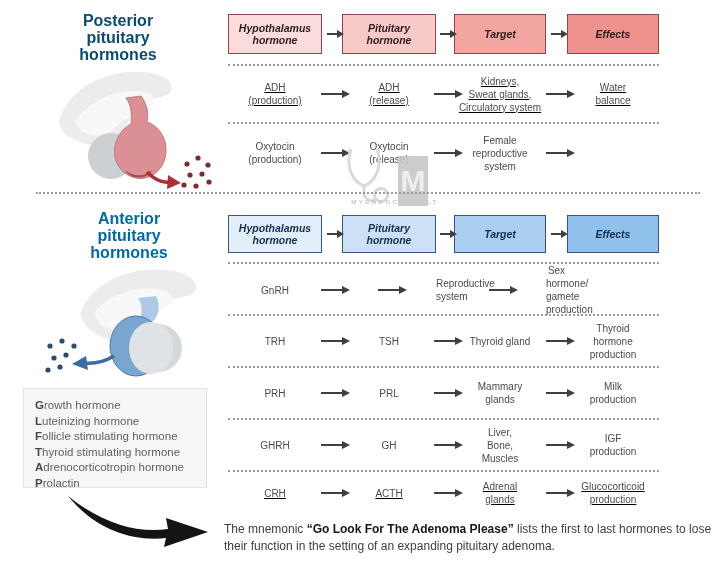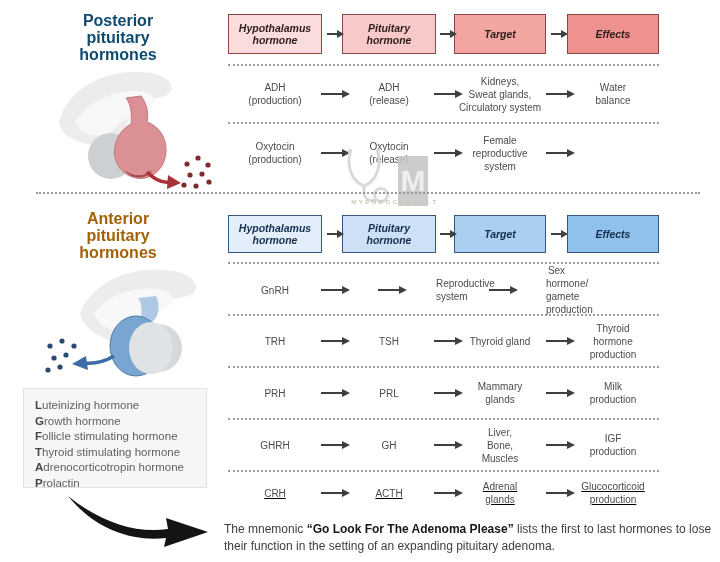--- a/index.html
+++ b/index.html
@@ -5,21 +5,21 @@
   html,body { margin:0; padding:0; background:#ffffff; }
   .canvas {
     position:relative; width:720px; height:562px; background:#ffffff;
     font-family:"Liberation Sans", sans-serif; overflow:hidden;
   }
   .sec-title {
     position:absolute; width:160px; text-align:center; font-weight:bold;
     font-size:16px; line-height:17px; white-space:pre-line; margin:0;
   }
   .sec-title.red  { color:#0c4a6e; left:38px; top:12px; }
-  .sec-title.blue { color:#a16207; left:38px; top:210px; }
+  .sec-title.blue { color:#0369a1; left:49px; top:210px; }
 
   .flow { position:absolute; left:228px; width:431px; }
   .grid-row {
     display:grid; grid-template-columns:94px 20px 94px 18px 92px 21px 92px;
     align-items:center;
   }
   .hbox {
     height:40px; display:flex; align-items:center; justify-content:center;
     text-align:center; font-weight:bold; font-size:10.5px; line-height:12px;
     white-space:pre-line; border:1.5px solid; box-sizing:border-box;font-style:italic;
@@ -109,21 +109,21 @@
       <div class="hbox p1">Pituitary
 hormone</div>
       <span class="arrow short"></span>
       <div class="hbox p2">Target</div>
       <span class="arrow short"></span>
       <div class="hbox p3">Effects</div>
     </div>
 
     <div class="dashsep" style="margin-top:10px;"></div>
 
-    <div class="grid-row" style="height:56px;">
+    <div class="grid-row" style="height:56px;text-decoration:underline;">
       <div class="cell">ADH
 (production)</div>
       <span class="arrow"></span>
       <div class="cell">ADH
 (release)</div>
       <span class="arrow"></span>
       <div class="cell">Kidneys,
 Sweat glands,
 Circulatory system</div>
       <span class="arrow"></span>
@@ -264,22 +264,22 @@
       <span class="arrow"></span>
       <div class="cell">Adrenal
 glands</div>
       <span class="arrow"></span>
       <div class="cell">Glucocorticoid
 production</div>
     </div>
   </div>
 
   <div class="mnemonic-box">
+    <div><b>G</b><span>rowth hormone</span></div>
     <div><b>L</b><span>uteinizing hormone</span></div>
-    <div><b>G</b><span>rowth hormone</span></div>
     <div><b>F</b><span>ollicle stimulating hormone</span></div>
     <div><b>T</b><span>hyroid stimulating hormone</span></div>
     <div><b>A</b><span>drenocorticotropin hormone</span></div>
     <div><b>P</b><span>rolactin</span></div>
   </div>
 
   <svg class="illus" style="left:58px; top:492px;" width="155" height="58" viewBox="0 0 155 58">
     <path d="M10,4 C42,30 78,42 110,37 L108,26 L150,40 L106,55 L108,46 C72,50 36,36 10,4 Z" fill="#141414"></path>
   </svg>
 

